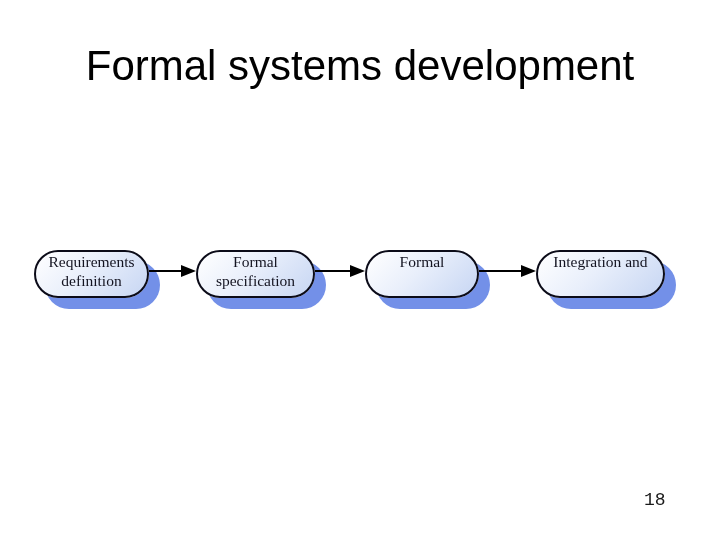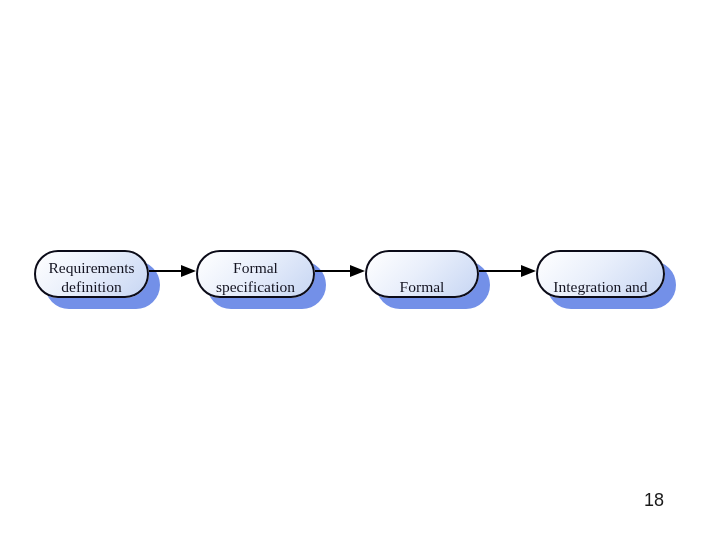--- a/index.html
+++ b/index.html
@@ -35,21 +35,21 @@
     box-sizing: border-box;
     border: 2px solid var(--box-border, #0b0b18);
     border-radius: 24px;
     background: linear-gradient(135deg,
       var(--box-fill-start, #ffffff) 0%,
       var(--box-fill-mid, #e9effb) 45%,
       var(--box-fill-end, #c7d6f3) 100%);
     box-shadow: 11px 11px 0 var(--shadow-color, #7390e8);
     display: flex;
     flex-direction: column;
-    justify-content: flex-end;
+    justify-content: flex-start;
     align-items: center;
     text-align: center;
     font-family: "Liberation Serif", serif;
     font-size: 15.5px;
     line-height: 19px;
     color: var(--box-text-color, #131320);
   }
   .stage-1 { left: 34px;  width: 115px; }
   .stage-2 { left: 196px; width: 119px; }
   .stage-3 { left: 365px; width: 114px; }
@@ -74,31 +74,32 @@
     width: 0;
     height: 0;
     border-top: 6px solid transparent;
     border-bottom: 6px solid transparent;
     border-left: 15px solid var(--arrow-color, #000000);
   }
   .page-number {
     position: absolute;
     left: 644px;
     top: 491px;
-    font-family: Liberation Sans, sans-serif;
+    font-family: Liberation Mono, monospace;
     font-size: 18px;
     line-height: 18px;
     color: var(--page-number-color, #1a1a1a);
   }
 </style>
 </head>
 <body>
 
 <div class="slide">
 
+  <div class="slide-title">Formal systems development</div>
 
   <div>
 
     <div class="stage-box stage-1">
       <span>Requirements</span>
       <span>definition</span>
     </div>
 
     <div class="flow-arrow arrow-1">
       <div class="arrow-line"></div>

